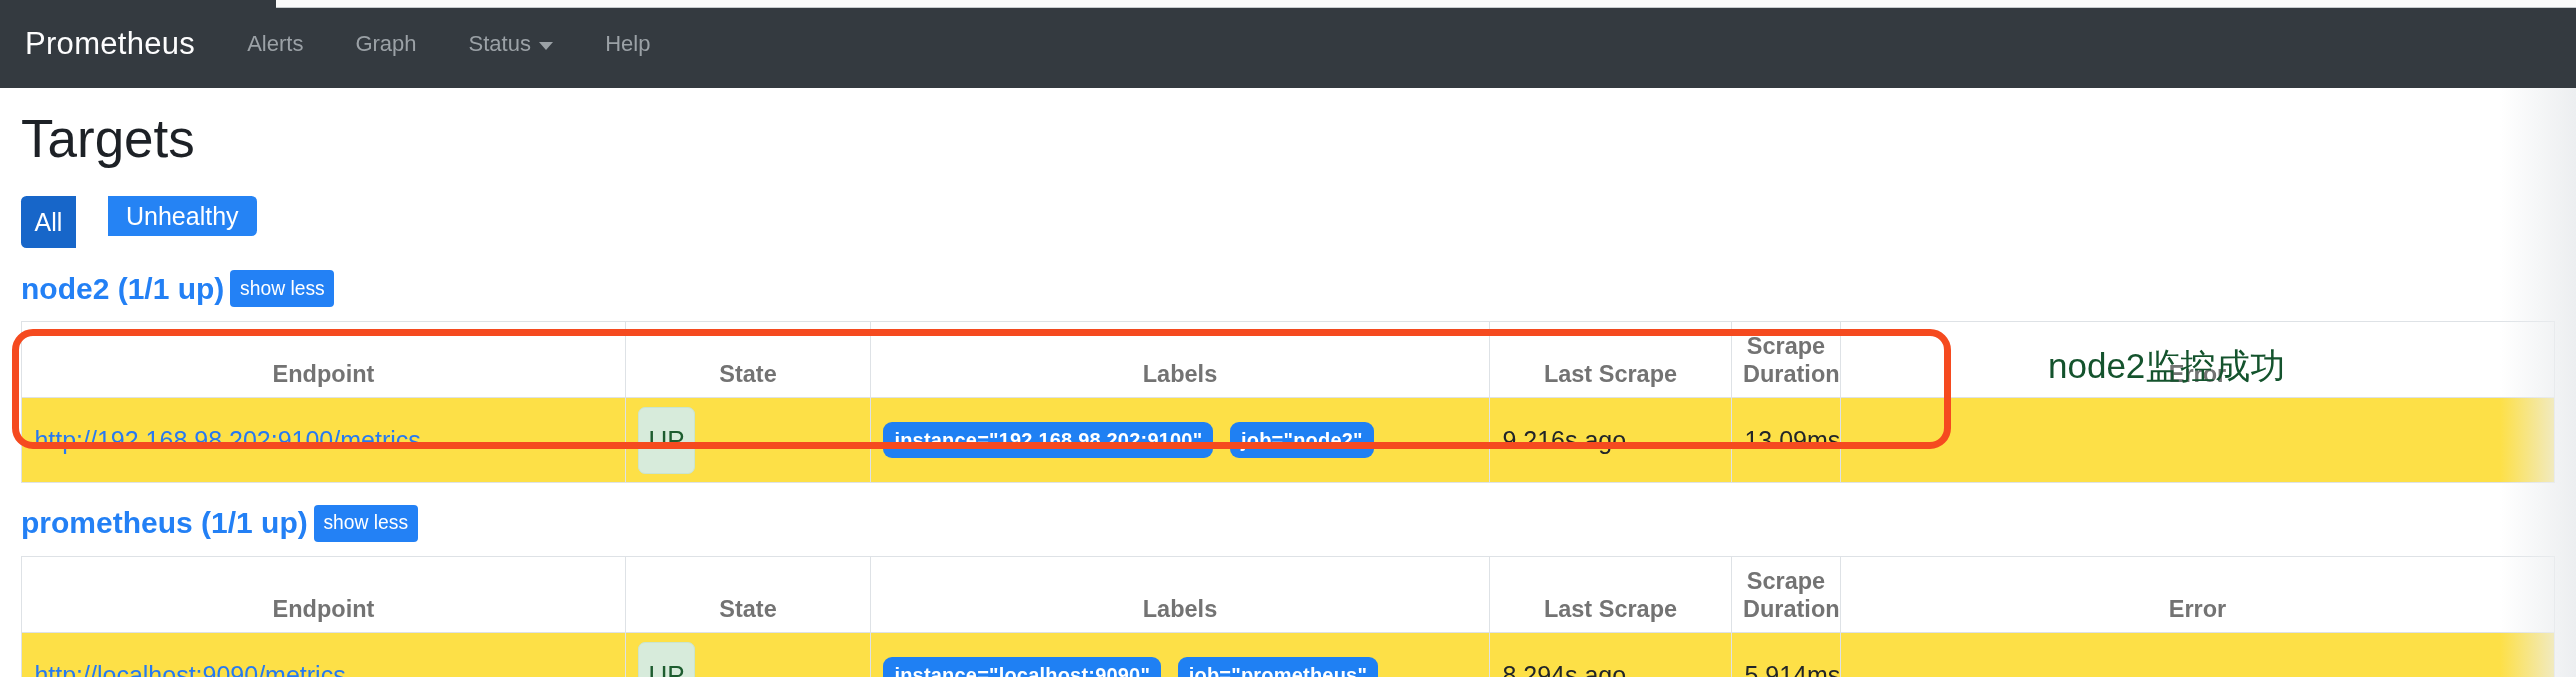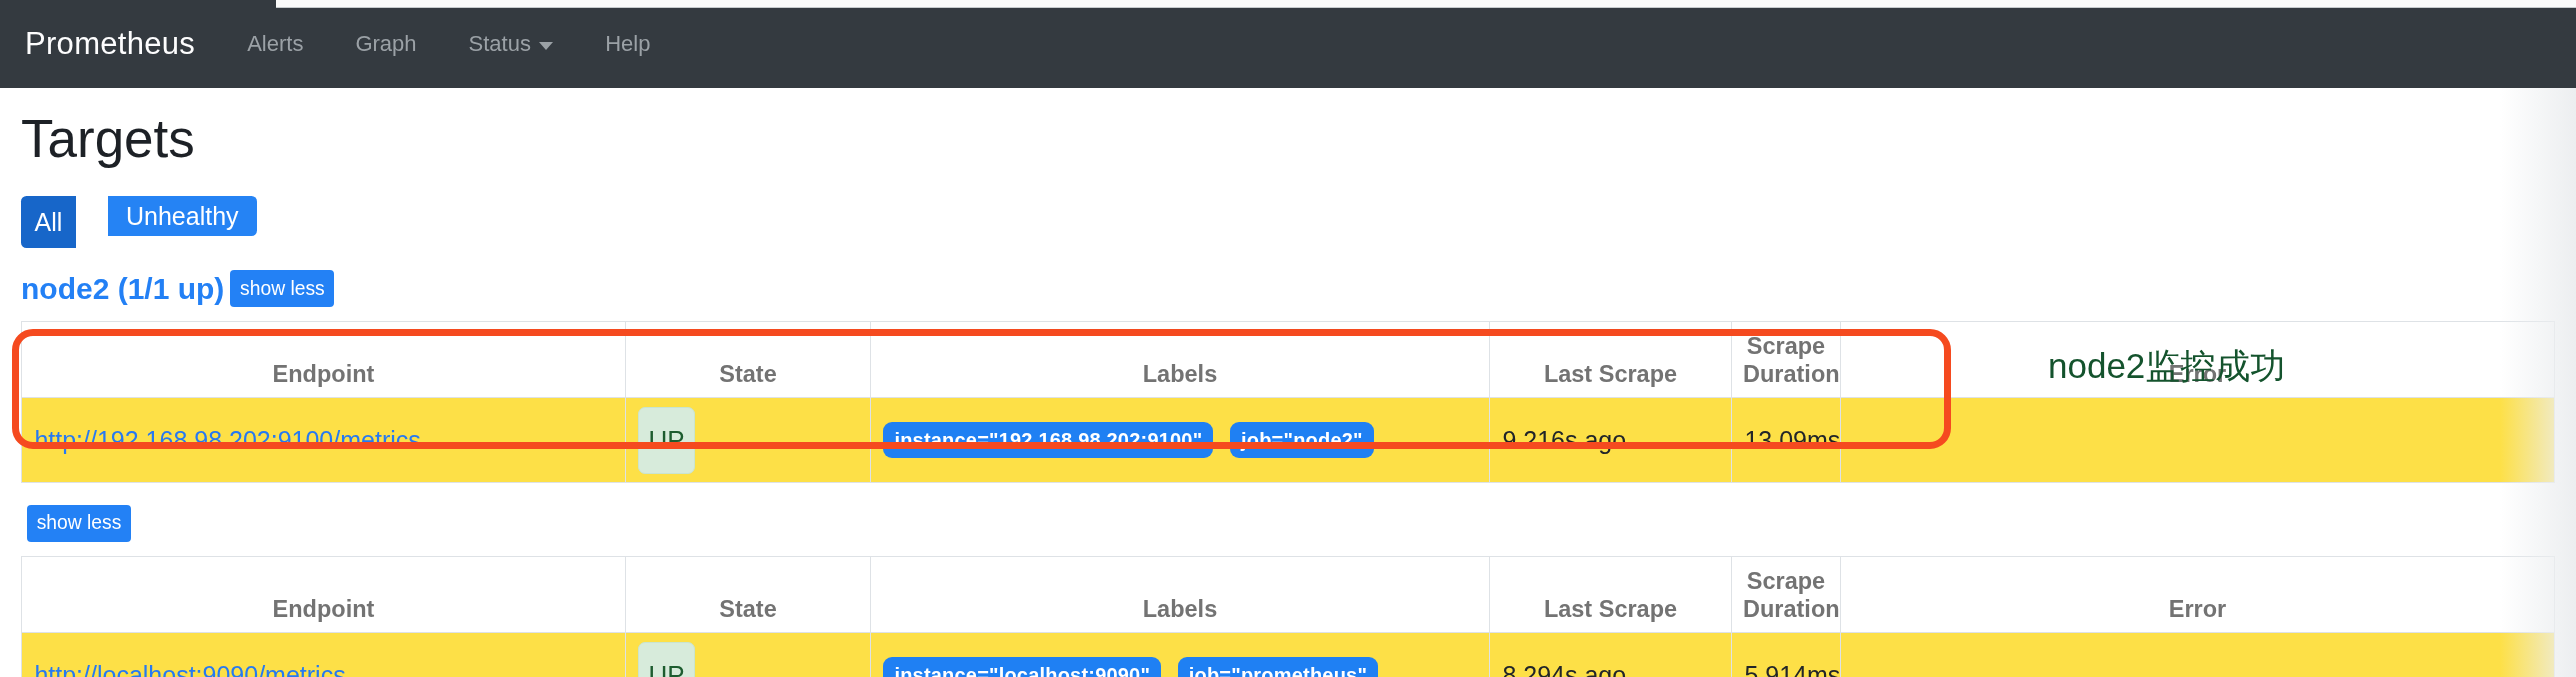--- a/index.html
+++ b/index.html
@@ -145,20 +145,21 @@
           <td class="muted-cell">13.09ms</td>
           <td class="muted-cell"></td>
         </tr>
       </tbody>
     </table>
   </section>
 
   
   <section>
     <div class="job-header">
+      <span class="job-title">prometheus (1/1 up)</span>
       <button class="btn btn-toggle">show less</button>
     </div>
     <table class="targets">
       <colgroup>
         <col style="width:604px">
           <col style="width:245px">
           <col style="width:619px">
         <col style="width:242px">
           <col style="width:109px">
           <col>

